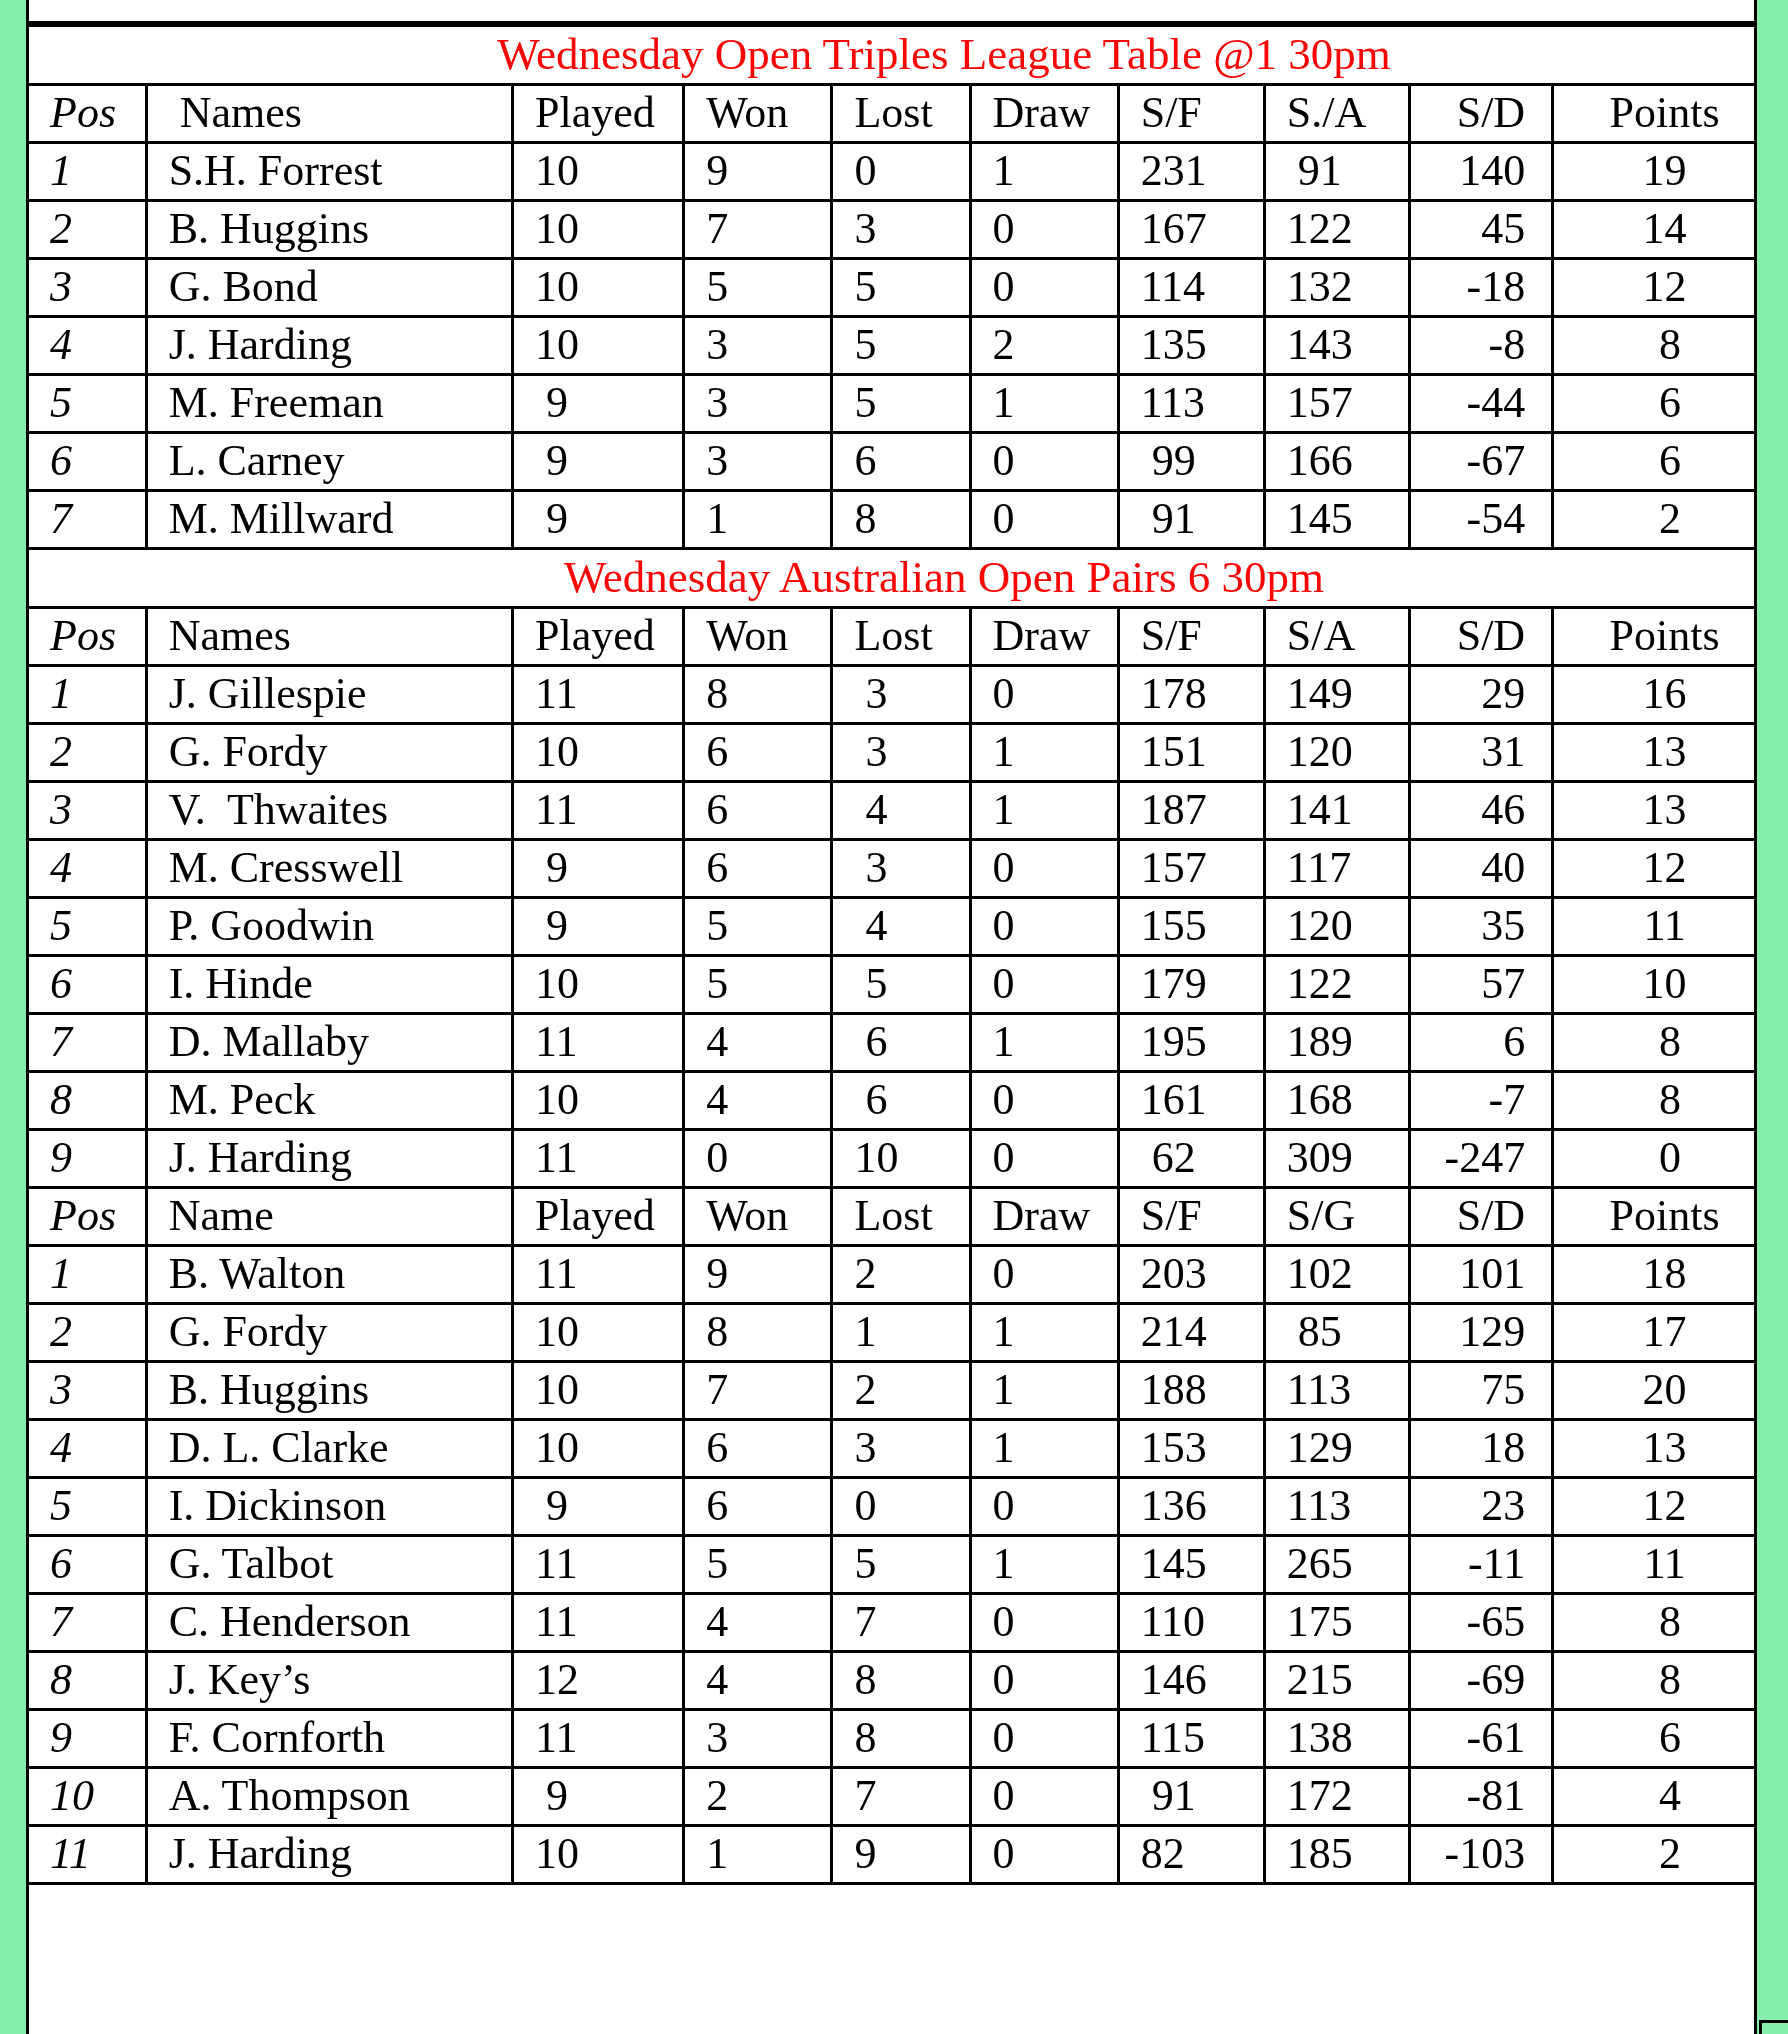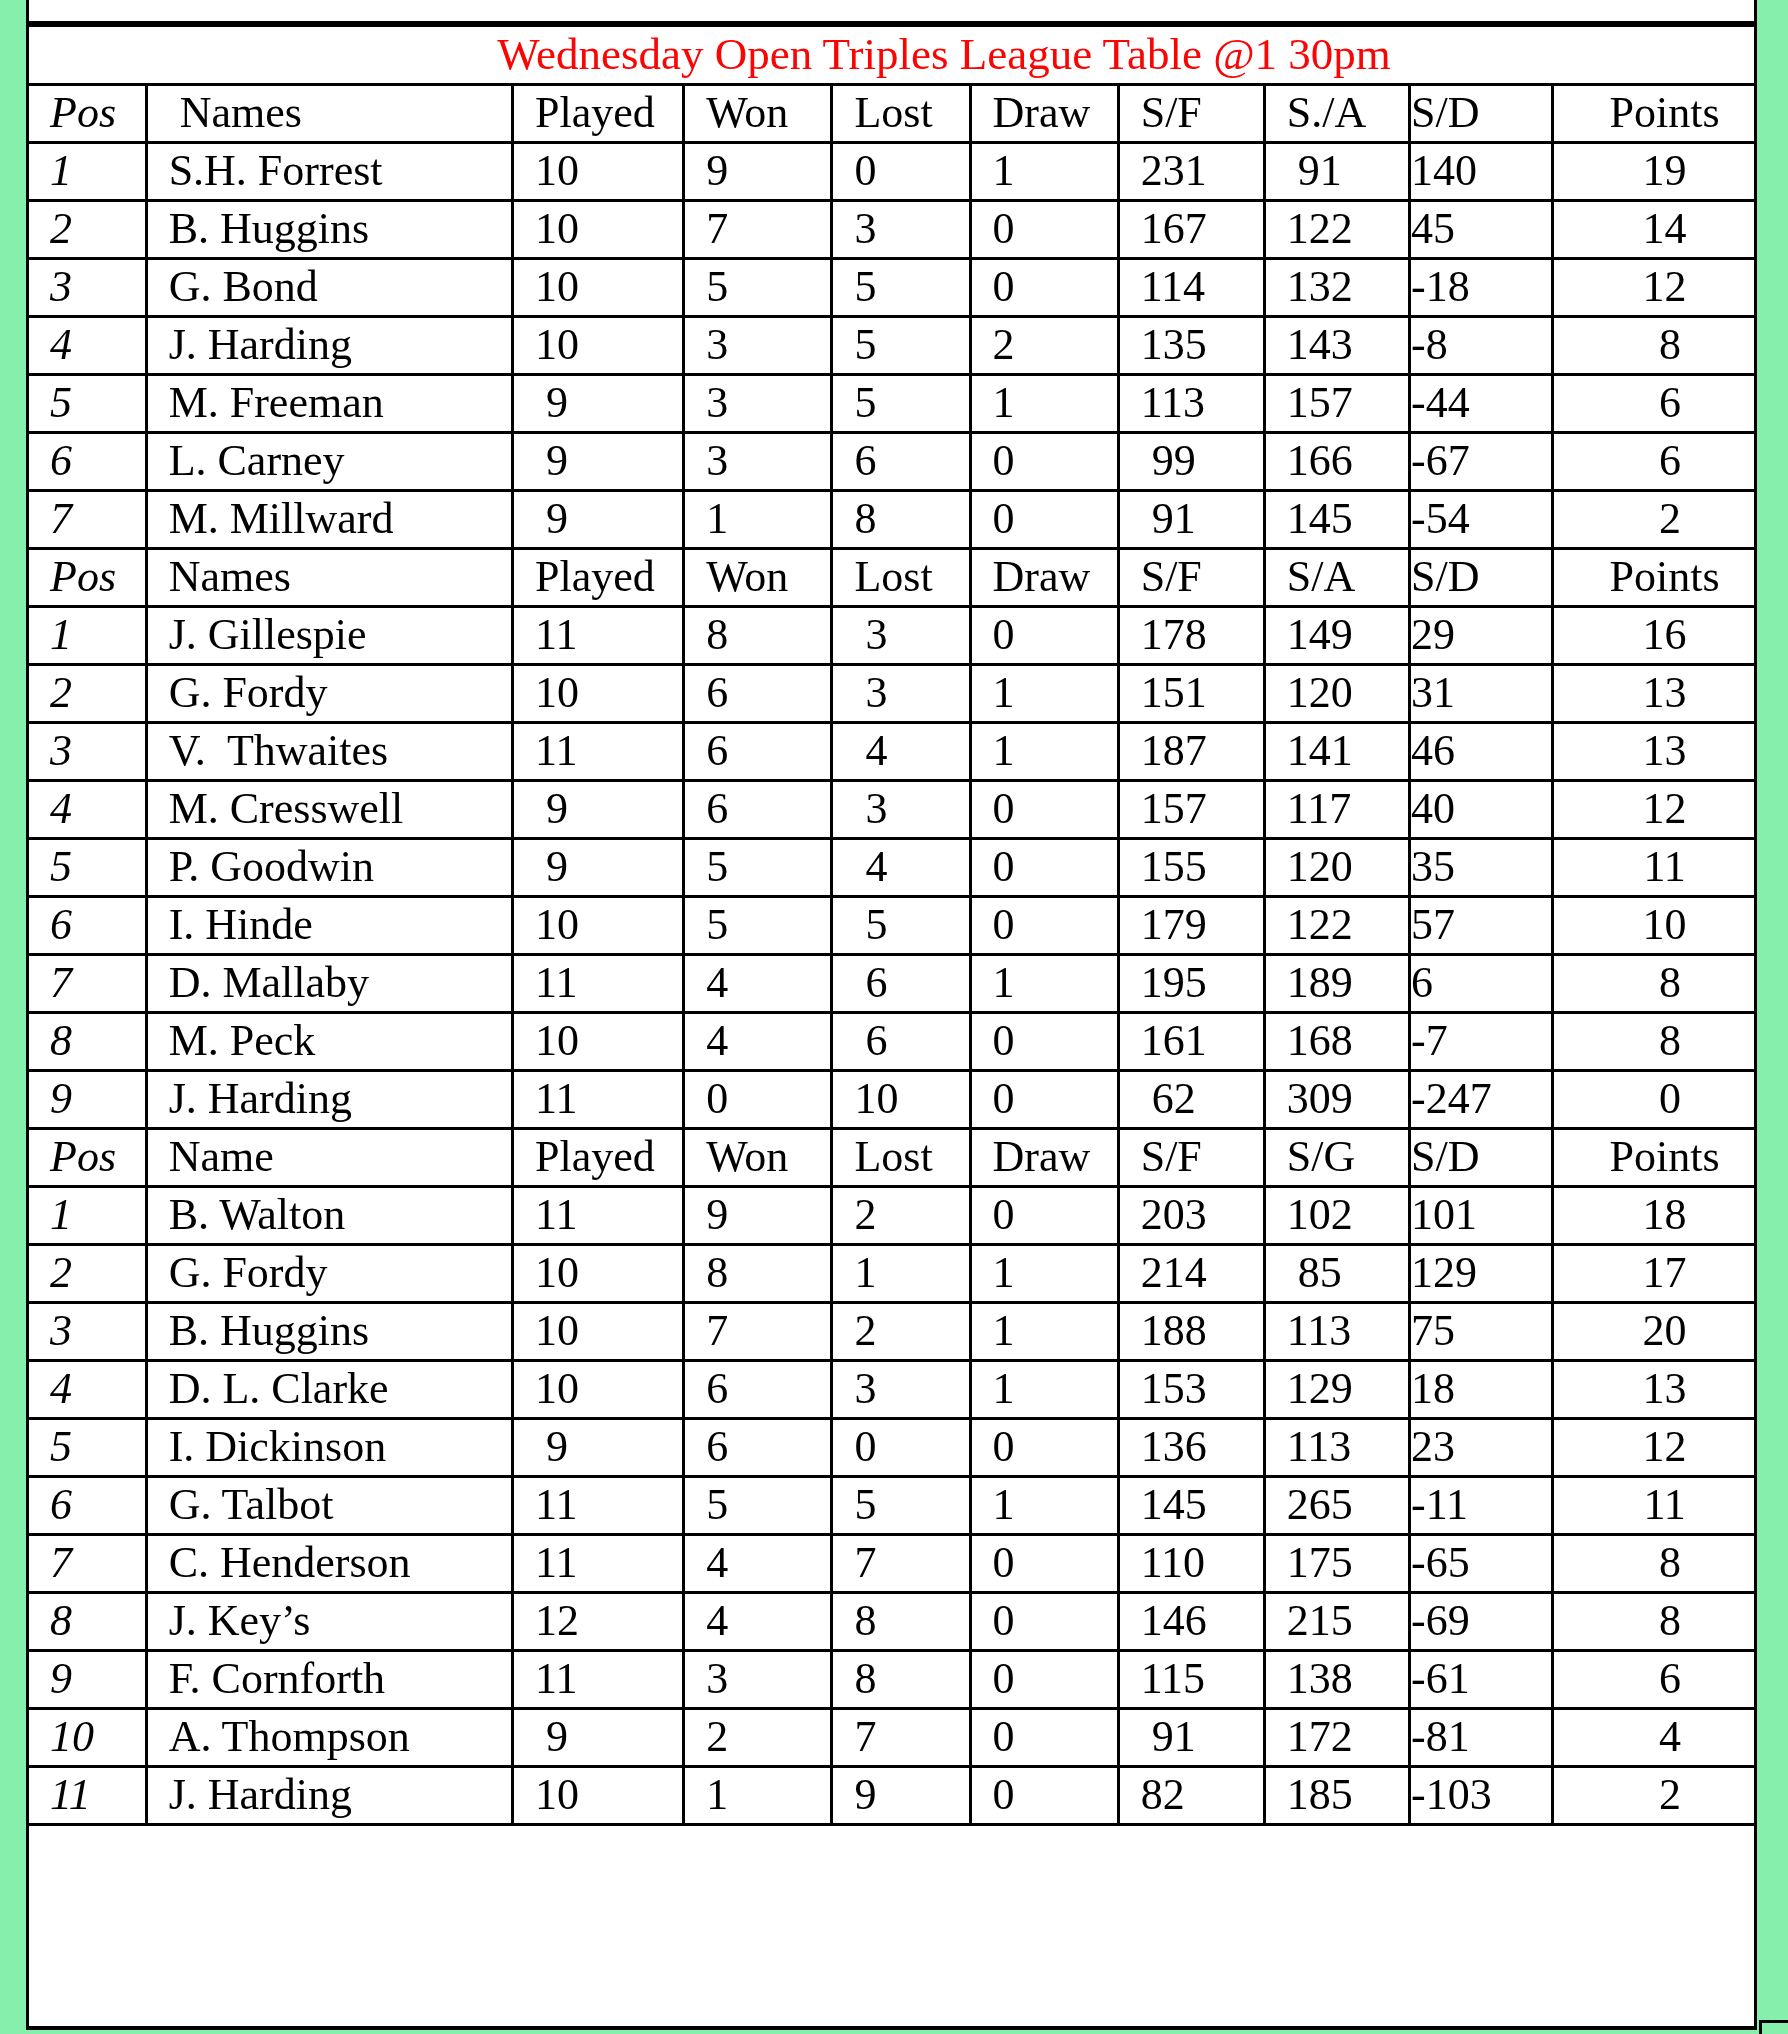--- a/index.html
+++ b/index.html
@@ -31,21 +31,21 @@
     font-weight:normal;
     text-align:left;
     vertical-align:middle;
     white-space:pre;
     padding:0 0 0 21px;
     height:55px;
     line-height:1.05;
     overflow:hidden;
   }
   .c0 { border-left:none;font-style:italic; }
-  .c8 { padding:0 26px 0 0; }
+  .c8 { text-align:right; padding:0 26px 0 0; }
   .c9 { border-right:none;text-align:center; }
   td.title {
     border-left:none; border-right:none;
     text-align:center;
     font-size:45px;
     height:56px;
     padding:0;
     color:#fa0404;
   }
   td.title.shift-r { padding-left:105px; }
@@ -179,20 +179,23 @@
             <td class="c2"> 9</td>
             <td class="c3">1</td>
             <td class="c4">8</td>
             <td class="c5">0</td>
             <td class="c6"> 91</td>
             <td class="c7">145</td>
             <td class="c8">-54</td>
             <td class="c9"> 2</td>
           </tr>
           <tr>
+            <td colspan="10" class="title shift-r">Wednesday Australian Open Pairs 6 30pm</td>
+          </tr>
+          <tr>
             <th class="c0">Pos</th>
             <th class="c1">Names</th>
             <th class="c2">Played</th>
             <th class="c3">Won</th>
             <th class="c4">Lost</th>
             <th class="c5">Draw</th>
             <th class="c6">S/F</th>
             <th class="c7">S/A</th>
             <th class="c8">S/D</th>
             <th class="c9">Points</th>

